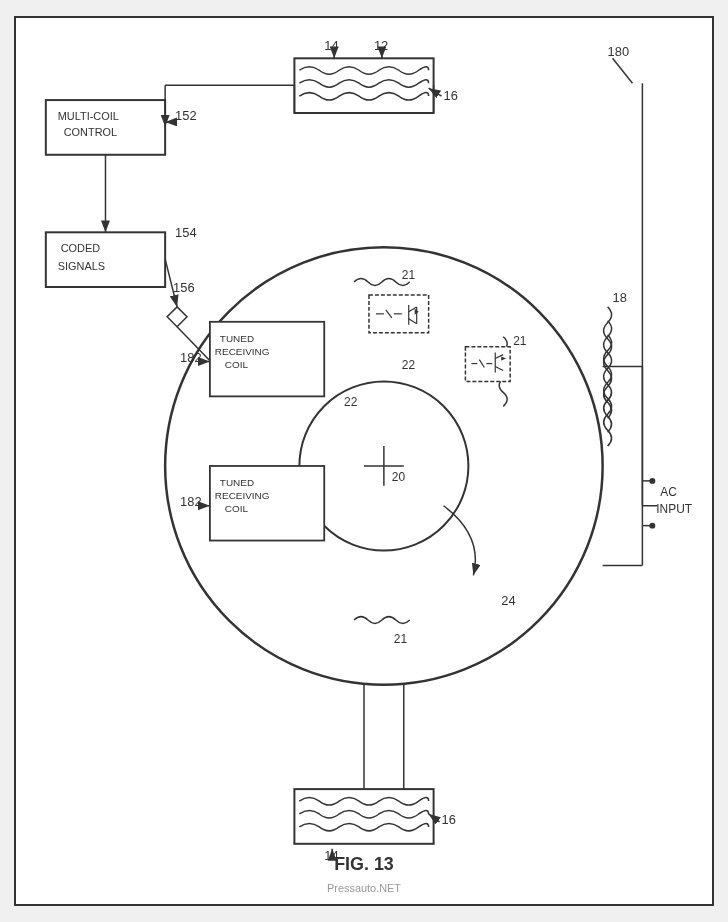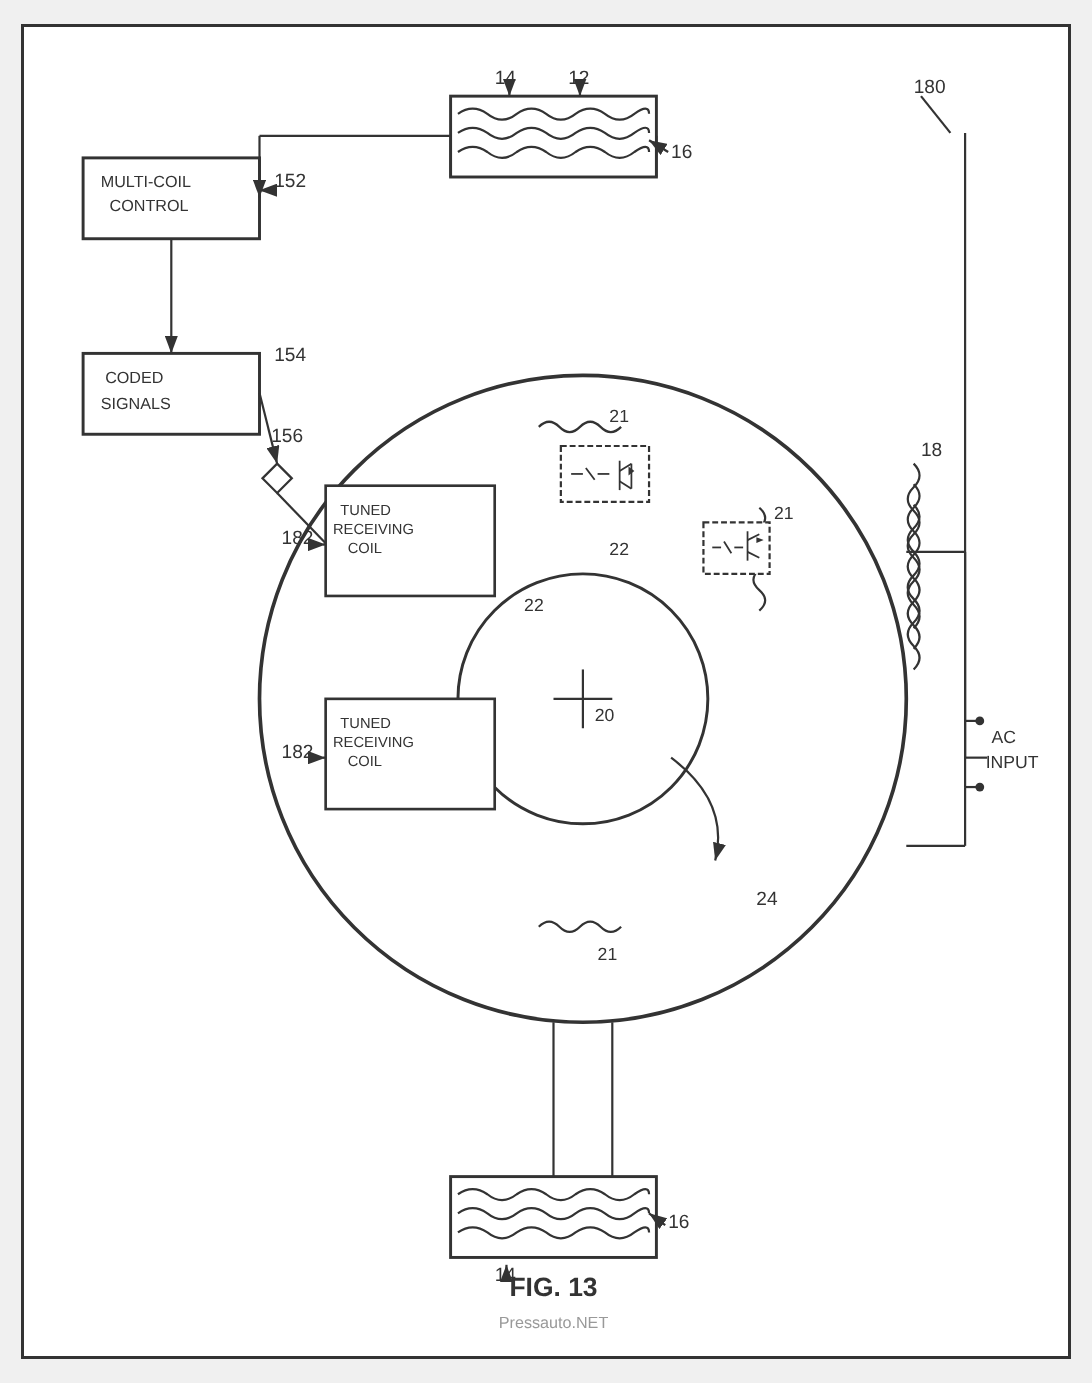--- a/index.html
+++ b/index.html
@@ -18,21 +18,20 @@
       background: #fff;
       border: 2px solid #333;
       position: relative;
       overflow: hidden;
     }
     .diagram-container {
       position: absolute;
       top: 0; left: 0;
       width: 100%;
       height: 100%;
-      padding-left: 10px;
     }
     svg {
       width: 100%;
       height: 100%;
     }
   </style>
 </head>
 <body>
 
 <div class="page">

